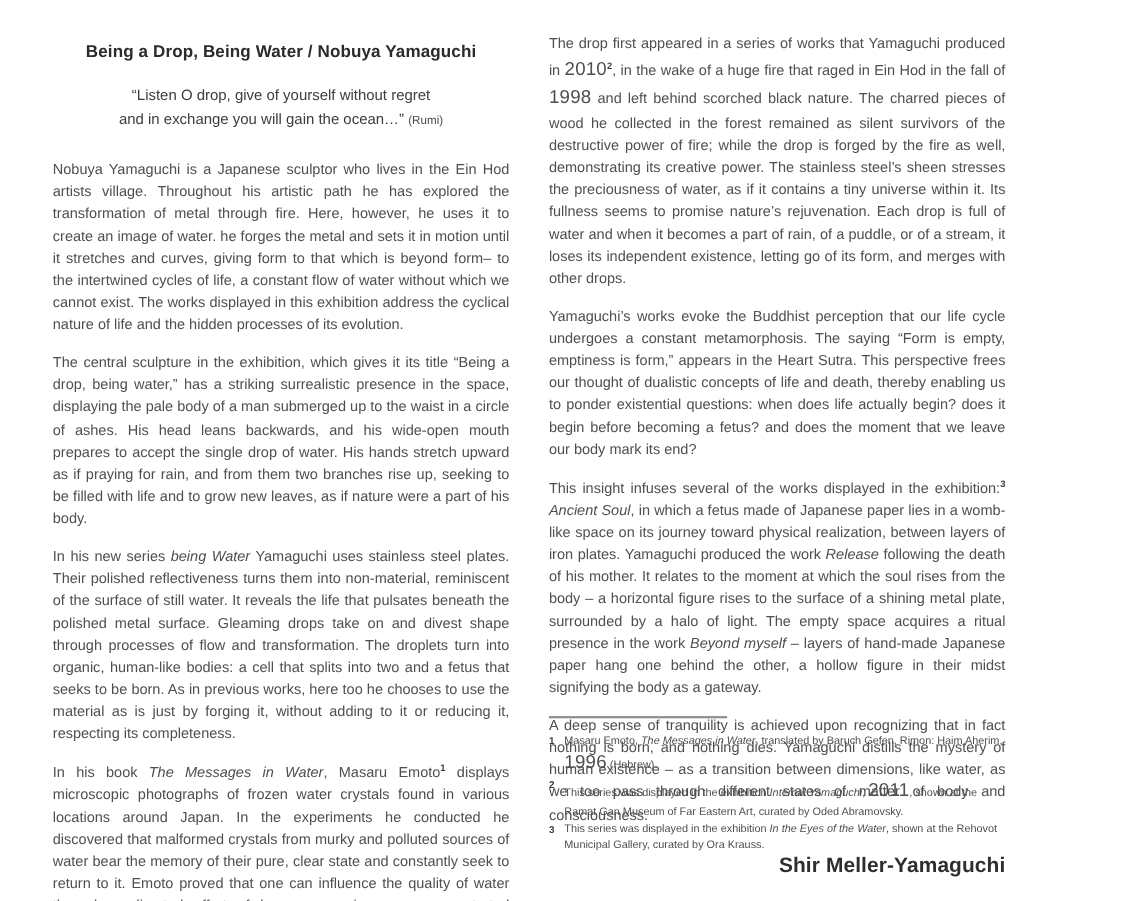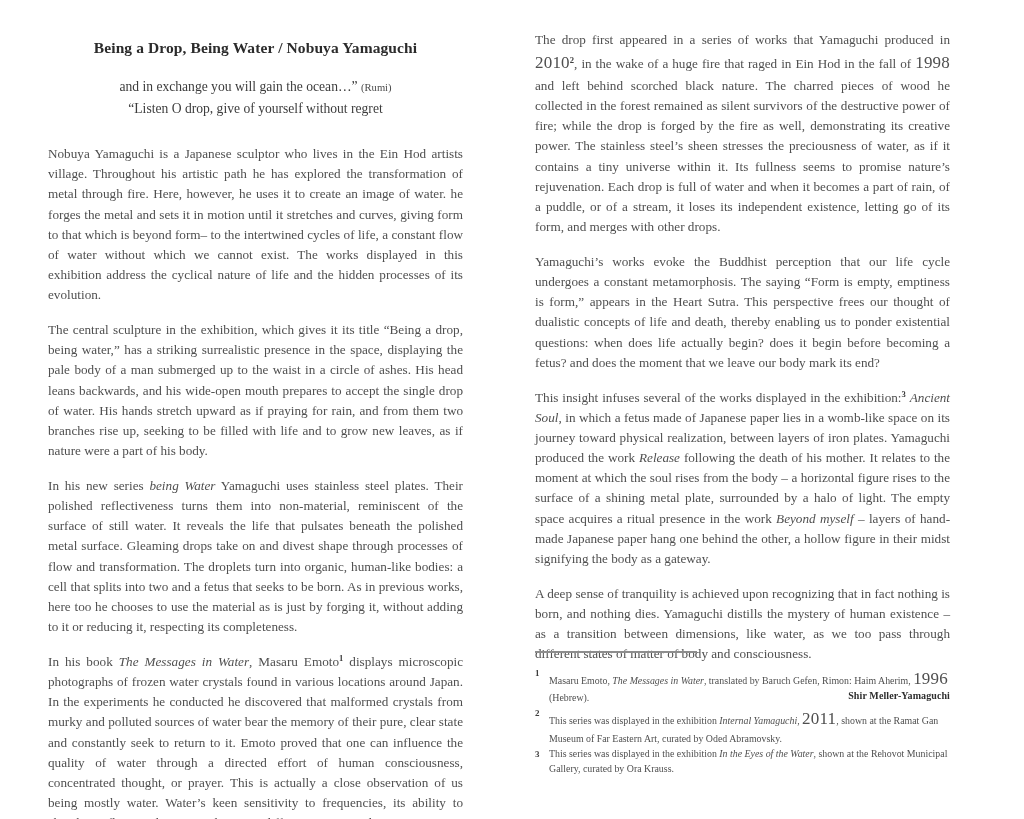--- a/index.html
+++ b/index.html
@@ -16,23 +16,22 @@
   }
   .page {
     position: relative;
     width: 1024px;
     height: 819px;
     box-sizing: border-box;
     padding: 30px 48px 20px 48px;
   }
   .columns {
     display: flex;
-    gap: 72px;
+    gap: 36px;
     height: 100%;
-    font-family: Liberation Serif, serif;
   }
   .col {
     width: 415px;
     flex: 0 0 415px;
     position: relative;
   }
 
   
   .doc-title {
     font-size: 15.5px;
@@ -74,21 +73,21 @@
     color: #3d3d3d;
   }
   .num {
     font-size: 17px;
     letter-spacing: 0.2px;
   }
 
   
   .signature {
     text-align: right;
-    font-size: 10px;
+    font-size: 19px;
     font-weight: bold;
     color: #2e2e2e;
     margin: 26px 0 0 0;
     letter-spacing: 0.1px;
   }
 
   
   .footnotes {
     position: absolute;
     left: 0;
@@ -121,25 +120,25 @@
 <body>
 
 <div class="page">
   <div class="columns">
 
     <div class="col">
 
       <h1 class="doc-title">Being a Drop, Being Water / Nobuya Yamaguchi</h1>
 
       <div class="epigraph">
+        <div>“Listen O drop, give of yourself without regret</div>
         <div>
           <span>and in exchange you will gain the ocean…”</span>
           <span class="attrib">(Rumi)</span>
         </div>
-        <div>“Listen O drop, give of yourself without regret</div>
       </div>
 
       <div>
           <p class="body">Nobuya Yamaguchi is a Japanese sculptor who lives in the Ein Hod artists village. Throughout his artistic path he has explored the transformation of metal through fire. Here, however, he uses it to create an image of water. he forges the metal and sets it in motion until it stretches and curves, giving form to that which is beyond form– to the intertwined cycles of life, a constant flow of water without which we cannot exist. The works displayed in this exhibition address the cyclical nature of life and the hidden processes of its evolution.</p>
           <p class="body">The central sculpture in the exhibition, which gives it its title “Being a drop, being water,” has a striking surrealistic presence in the space, displaying the pale body of a man submerged up to the waist in a circle of ashes. His head leans backwards, and his wide-open mouth prepares to accept the single drop of water. His hands stretch upward as if praying for rain, and from them two branches rise up, seeking to be filled with life and to grow new leaves, as if nature were a part of his body.</p>
           <p class="body">In his new series <span class="it">being Water</span> Yamaguchi uses stainless steel plates. Their polished reflectiveness turns them into non-material, reminiscent of the surface of still water. It reveals the life that pulsates beneath the polished metal surface. Gleaming drops take on and divest shape through processes of flow and transformation. The droplets turn into organic, human-like bodies: a cell that splits into two and a fetus that seeks to be born. As in previous works, here too he chooses to use the material as is just by forging it, without adding to it or reducing it, respecting its completeness.</p>
           <p class="body last">In his book <span class="it">The Messages in Water</span>, Masaru Emoto<sup class="fn">1</sup> displays microscopic photographs of frozen water crystals found in various locations around Japan. In the experiments he conducted he discovered that malformed crystals from murky and polluted sources of water bear the memory of their pure, clear state and constantly seek to return to it. Emoto proved that one can influence the quality of water through a directed effort of human consciousness, concentrated thought, or prayer. This is actually a close observation of us being mostly water. Water’s keen sensitivity to frequencies, its ability to absorb, to flow, and to move between different states, and its aspiration to return to a natural homeostasis, are all found within us.</p>
         </div>
     </div>
 

